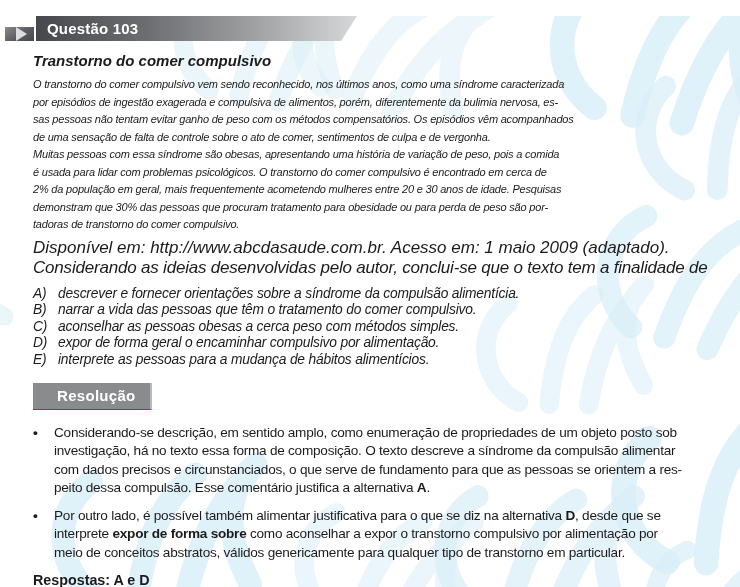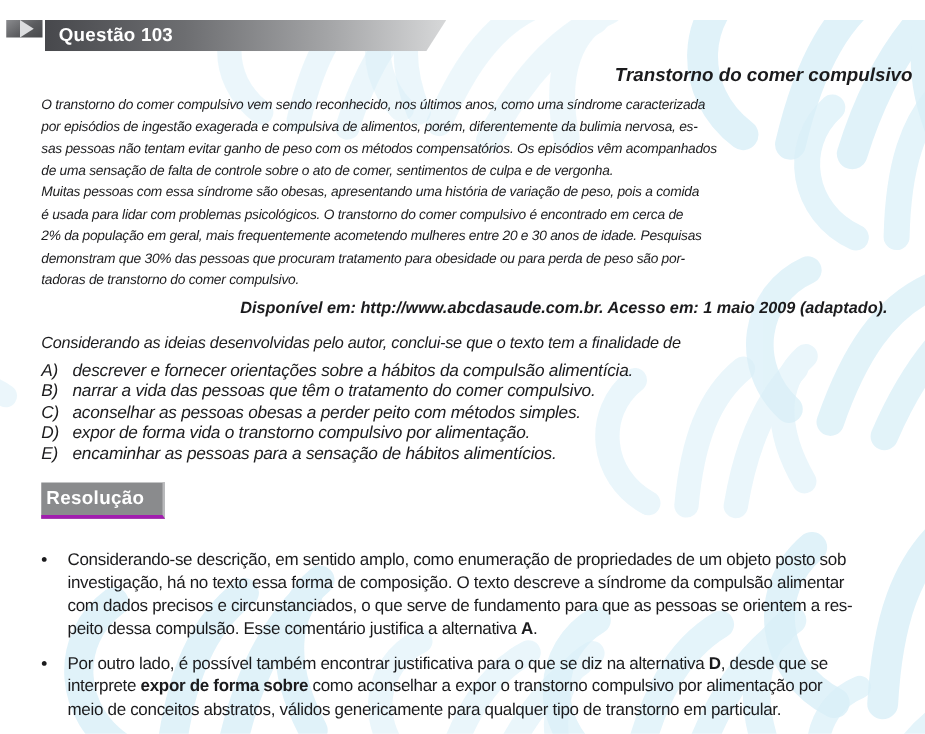--- a/index.html
+++ b/index.html
@@ -32,21 +32,21 @@
     stroke-linecap: round;
   }
   
   .content {
     position: relative;
     z-index: 1;
   }
   
   .qheader {
     display: flex;
-    align-items: flex-start;
+    align-items: flex-end;
     height: 25px;
     margin: 16px 0 0 5px;
   }
   .qicon {
     width: 29px;
     background: linear-gradient(145deg, #8a8b8e 0%, #5b5c5f 55%, #47484b 100%);
     display: flex;
     align-items: center;
     justify-content: center;
     flex: none;
@@ -67,68 +67,66 @@
     color: #ffffff;
     font-size: 15px;
     font-weight: bold;
     line-height: 25px;
     padding-left: 11px;
     letter-spacing: 0.2px;
   }
   
   .textblock { padding: 0 10px 0 33px; }
   .title {
-    text-align: right;
+    text-align: left;
     font-weight: bold;
     font-style: italic;
     font-size: 15px;
     margin: 11px 0 7px 0;
   }
   .para {
     font-style: italic;
     font-size: 11px;
     line-height: 17.5px;
     letter-spacing: -0.2px;
     white-space: pre-line;
   }
   .source {
     font-style: italic;
-    font-size: 13px;
-    text-align: right;
+    font-size: 17px;
+    text-align: left;
     padding-right: 20px;
     margin-top: 4px;
-    font-weight: bold;
   }
   .stem {
     font-style: italic;
-    font-size: 13px;
+    font-size: 17px;
     letter-spacing: -0.2px;
-    margin-top: 13px;
   }
   .options { margin-top: 8px; }
   .opt {
     display: flex;
     font-style: italic;
     font-size: 13.8px;
     line-height: 16.5px;
     letter-spacing: -0.2px;
   }
   .opt .letter { flex: none; width: 25px; }
   .opt .otext { flex: 1; }
   
   .resbox {
     display: inline-block;
-    margin: 15px 0 24px 0;
+    margin: 15px 0 14px 0;
     background: #8a8b8d;
     border-right: 2px solid #b9babc;
-    border-bottom: 3px solid #a21caf;
+    border-bottom: 1px solid #a21caf;
     color: #ffffff;
     font-size: 15px;
     font-weight: bold;
-    padding: 4px 14px 5px 4px;
+    padding: 4px 14px 5px 24px;
     letter-spacing: 0.3px;
   }
   .bullet {
     display: flex;
     margin-bottom: 10px;
     font-size: 13.6px;
     line-height: 18.3px;
     letter-spacing: -0.25px;
   }
   .bullet .marker {
@@ -202,56 +200,56 @@
 
       <div class="source">Disponível em: http://www.abcdasaude.com.br. Acesso em: 1 maio 2009 (adaptado).</div>
 
       
       <div class="stem">Considerando as ideias desenvolvidas pelo autor, conclui-se que o texto tem a finalidade de</div>
 
       
       <div class="options">
         <div class="opt">
           <span class="letter">A)</span>
-          <span class="otext">descrever e fornecer orientações sobre a hábitos da compulsão alimentícia.</span>
+          <span class="otext">descrever e fornecer orientações sobre a síndrome da compulsão alimentícia.</span>
         </div>
         <div class="opt">
           <span class="letter">B)</span>
           <span class="otext">narrar a vida das pessoas que têm o tratamento do comer compulsivo.</span>
         </div>
         <div class="opt">
           <span class="letter">C)</span>
-          <span class="otext">aconselhar as pessoas obesas a perder peito com métodos simples.</span>
+          <span class="otext">aconselhar as pessoas obesas a cerca peso com métodos simples.</span>
         </div>
         <div class="opt">
           <span class="letter">D)</span>
-          <span class="otext">expor de forma vida o transtorno compulsivo por alimentação.</span>
+          <span class="otext">expor de forma geral o encaminhar compulsivo por alimentação.</span>
         </div>
         <div class="opt">
           <span class="letter">E)</span>
-          <span class="otext">encaminhar as pessoas para a sensação de hábitos alimentícios.</span>
+          <span class="otext">interprete as pessoas para a mudança de hábitos alimentícios.</span>
         </div>
       </div>
 
       
       <div class="resbox">
         <span>Resolução</span>
       </div>
 
       <div class="bullet">
         <span class="marker">•</span>
         <span class="btext"><span>Considerando-se descrição, em sentido amplo, como enumeração de propriedades de um objeto posto sob
 investigação, há no texto essa forma de composição. O texto descreve a síndrome da compulsão alimentar
 com dados precisos e circunstanciados, o que serve de fundamento para que as pessoas se orientem a res-
 peito dessa compulsão. Esse comentário justifica a alternativa </span><span class="bold">A</span><span>.</span></span>
       </div>
 
       <div class="bullet">
         <span class="marker">•</span>
-        <span class="btext"><span>Por outro lado, é possível também encontrar justificativa para o que se diz na alternativa </span><span class="bold">D</span><span>, desde que se
+        <span class="btext"><span>Por outro lado, é possível também alimentar justificativa para o que se diz na alternativa </span><span class="bold">D</span><span>, desde que se
 interprete </span><span class="bold">expor de forma sobre</span><span> como aconselhar a expor o transtorno compulsivo por alimentação por
 meio de conceitos abstratos, válidos genericamente para qualquer tipo de transtorno em particular.</span></span>
       </div>
 
       <div class="answers">Respostas: A e D</div>
 
     </div>
   </div>
 </div>
 

